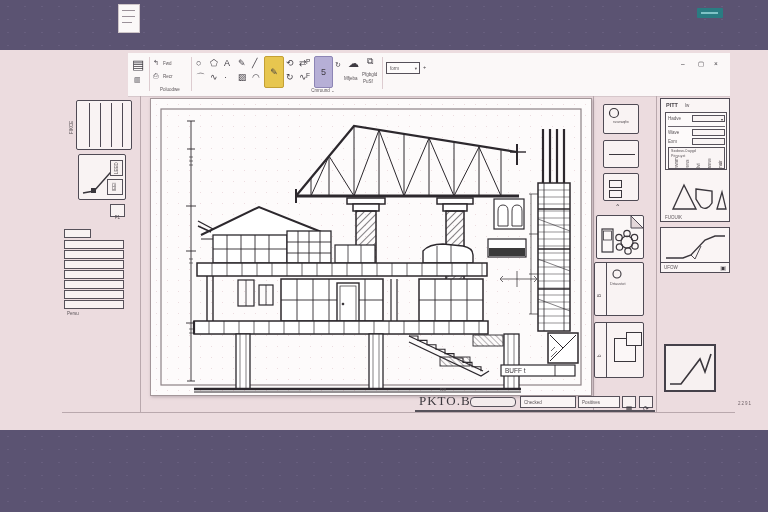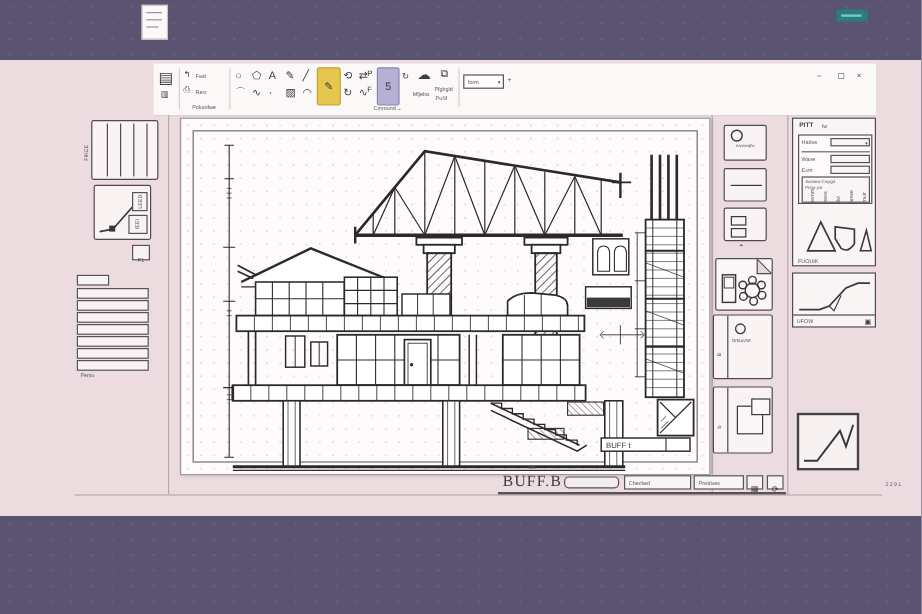--- a/index.html
+++ b/index.html
@@ -238,21 +238,21 @@
         <path d="M400,258 l6,-6 M400,252 l4,-4" stroke-width="0.7"></path>
 
         <rect x="350" y="266" width="74" height="11" fill="#fff" stroke-width="1.2"></rect>
         <path d="M404,266 V277" stroke-width="0.9"></path>
       </g>
       <text x="354" y="274" font-size="6.5" fill="#3a363c">BUFF t</text>
     </svg>
   </div>
 
   <span class="a t4" style="left:440px;top:387px;">nm</span>
-  <span class="a" style="left:419px;top:393px;font-size:13px;letter-spacing:1px;color:#3c383e;font-family:'Liberation Serif',serif;">BUFF.B</span>
+  <span class="a" style="left:419px;top:393px;font-size:13px;letter-spacing:1px;color:#3c383e;font-family:'Liberation Serif',serif;">PKTO.B</span>
   <div class="a field" style="left:470px;top:397px;width:46px;height:10px;border-radius:4px;background:#f3ecec;"></div>
   <div class="a field" style="left:520px;top:396px;width:56px;height:12px;">
     <span class="a t4" style="left:3px;top:3px;">Checked</span>
   </div>
   <div class="a field" style="left:578px;top:396px;width:42px;height:12px;">
     <span class="a t4" style="left:3px;top:3px;">Positives</span>
   </div>
   <div class="a chip" style="left:622px;top:396px;width:14px;height:12px;">
     <span class="ico7" style="line-height:11px;">▦</span>
   </div>

